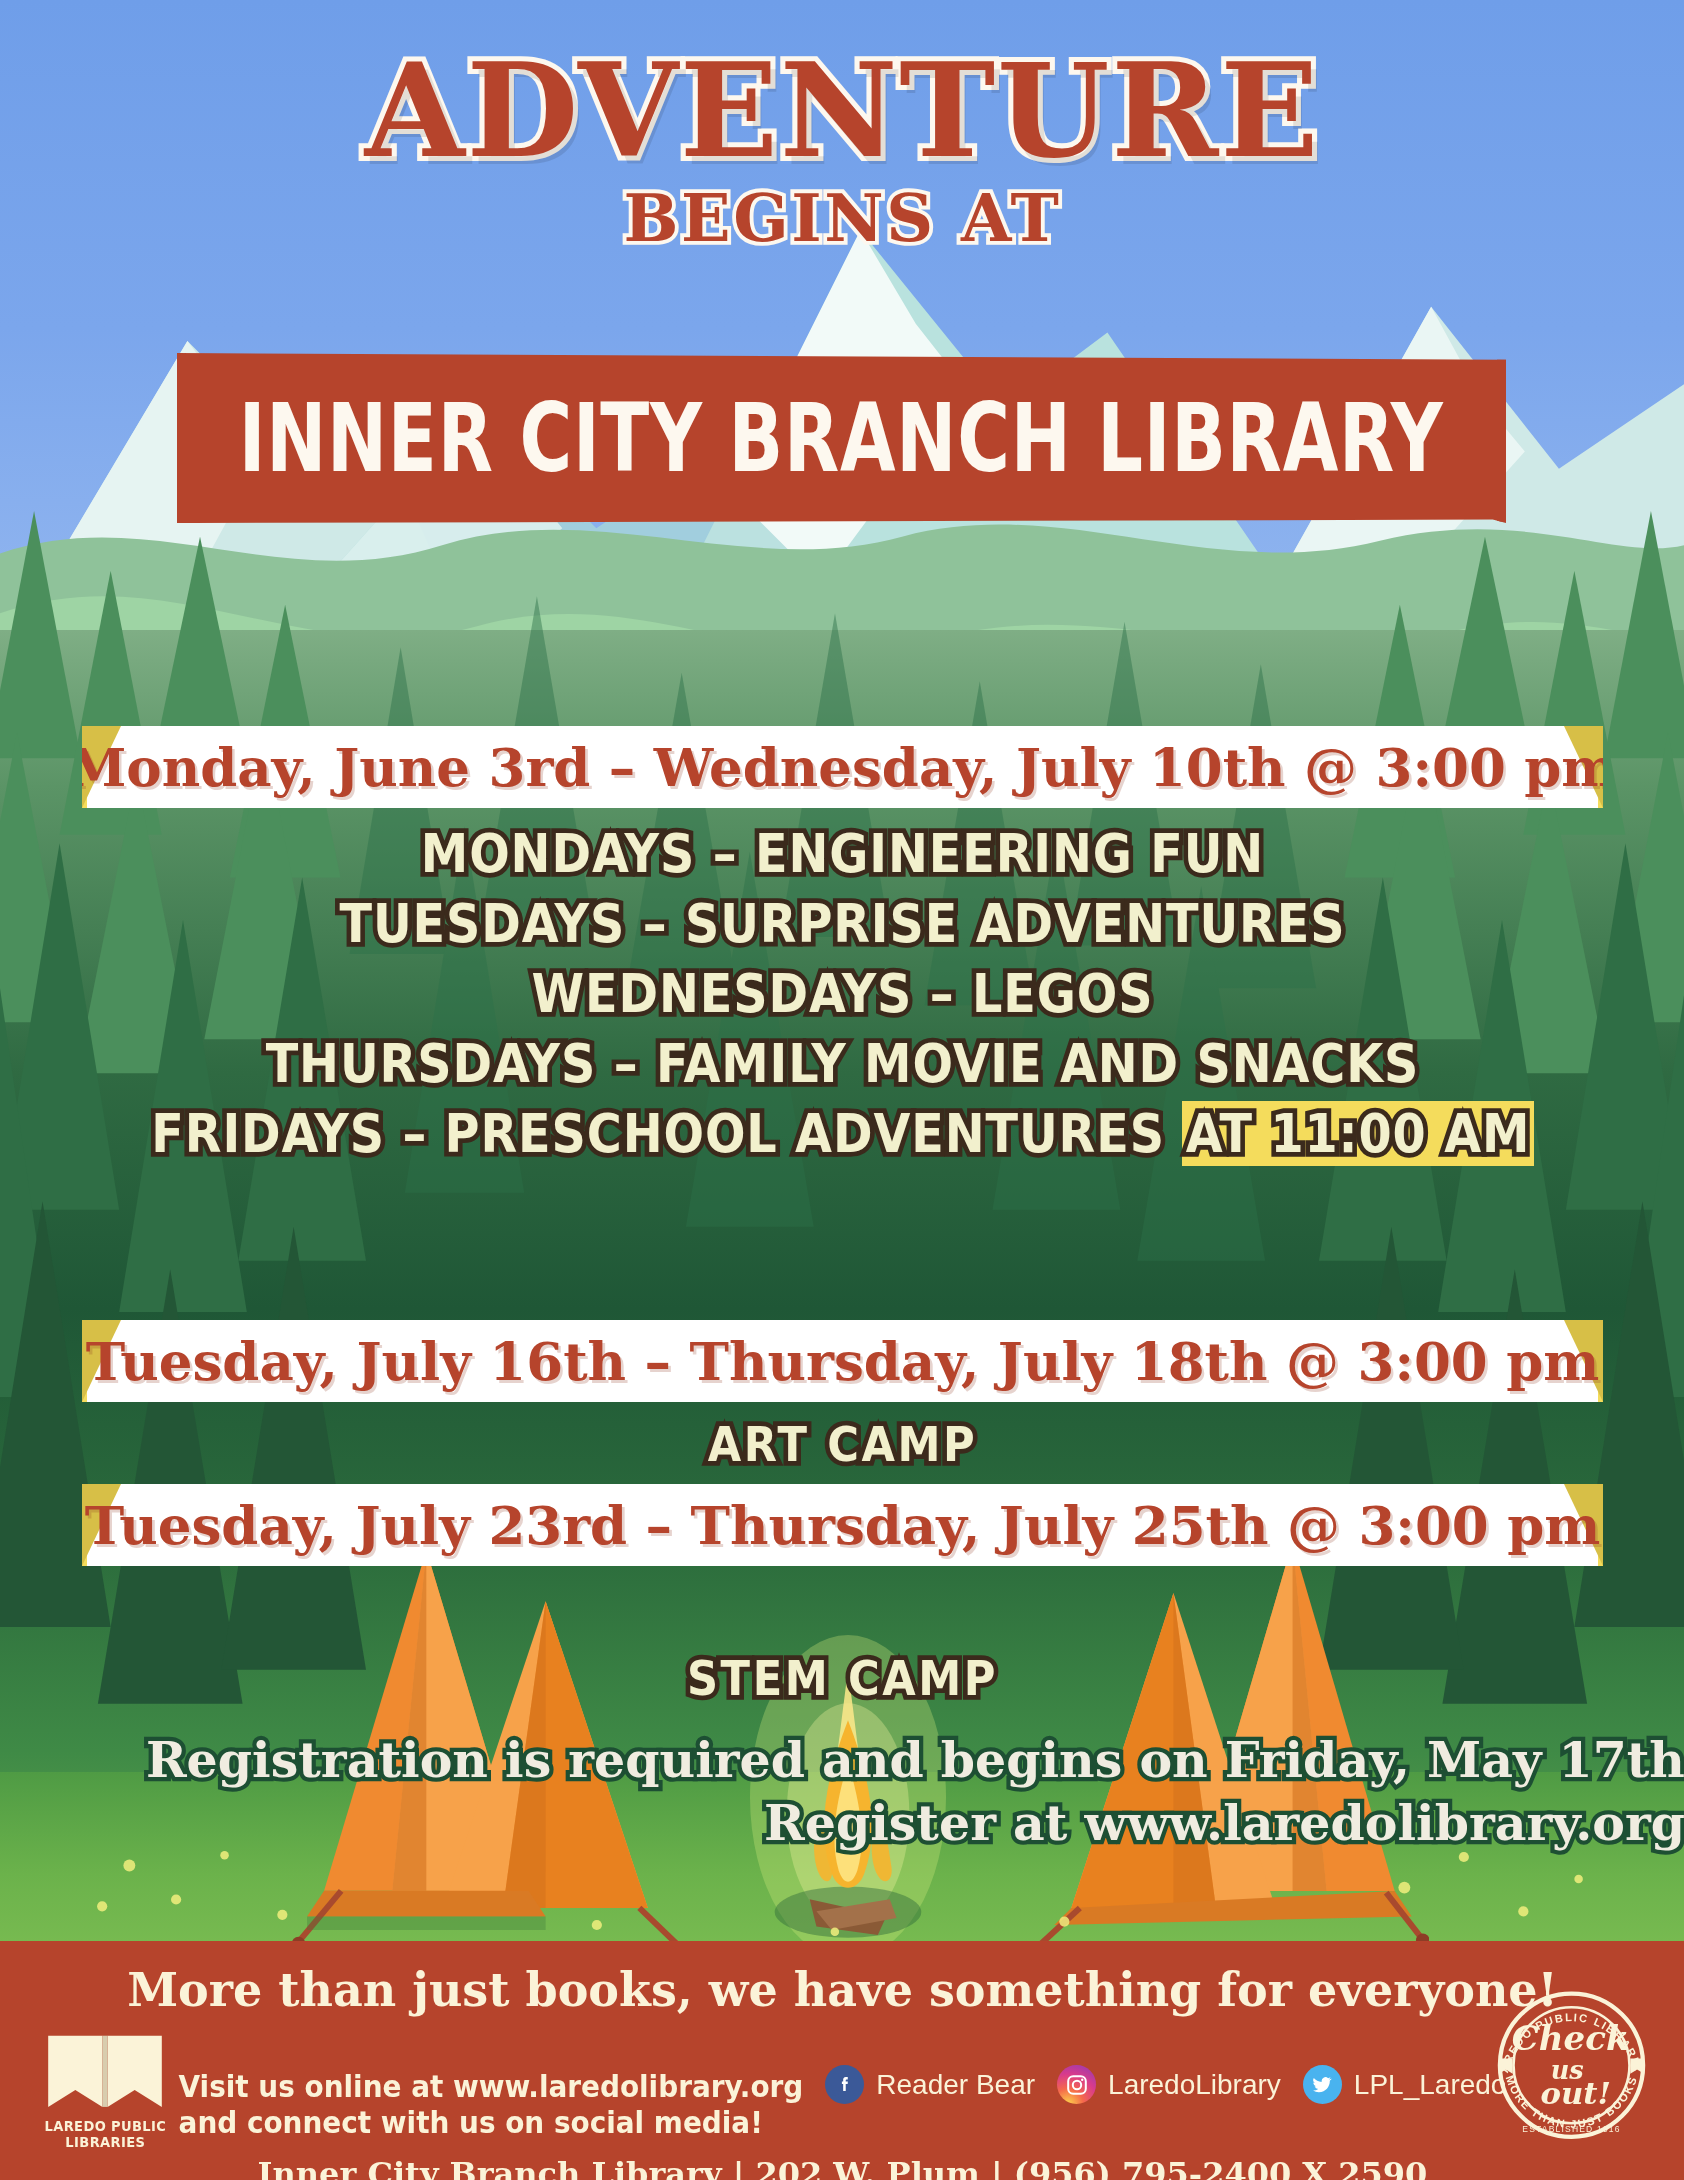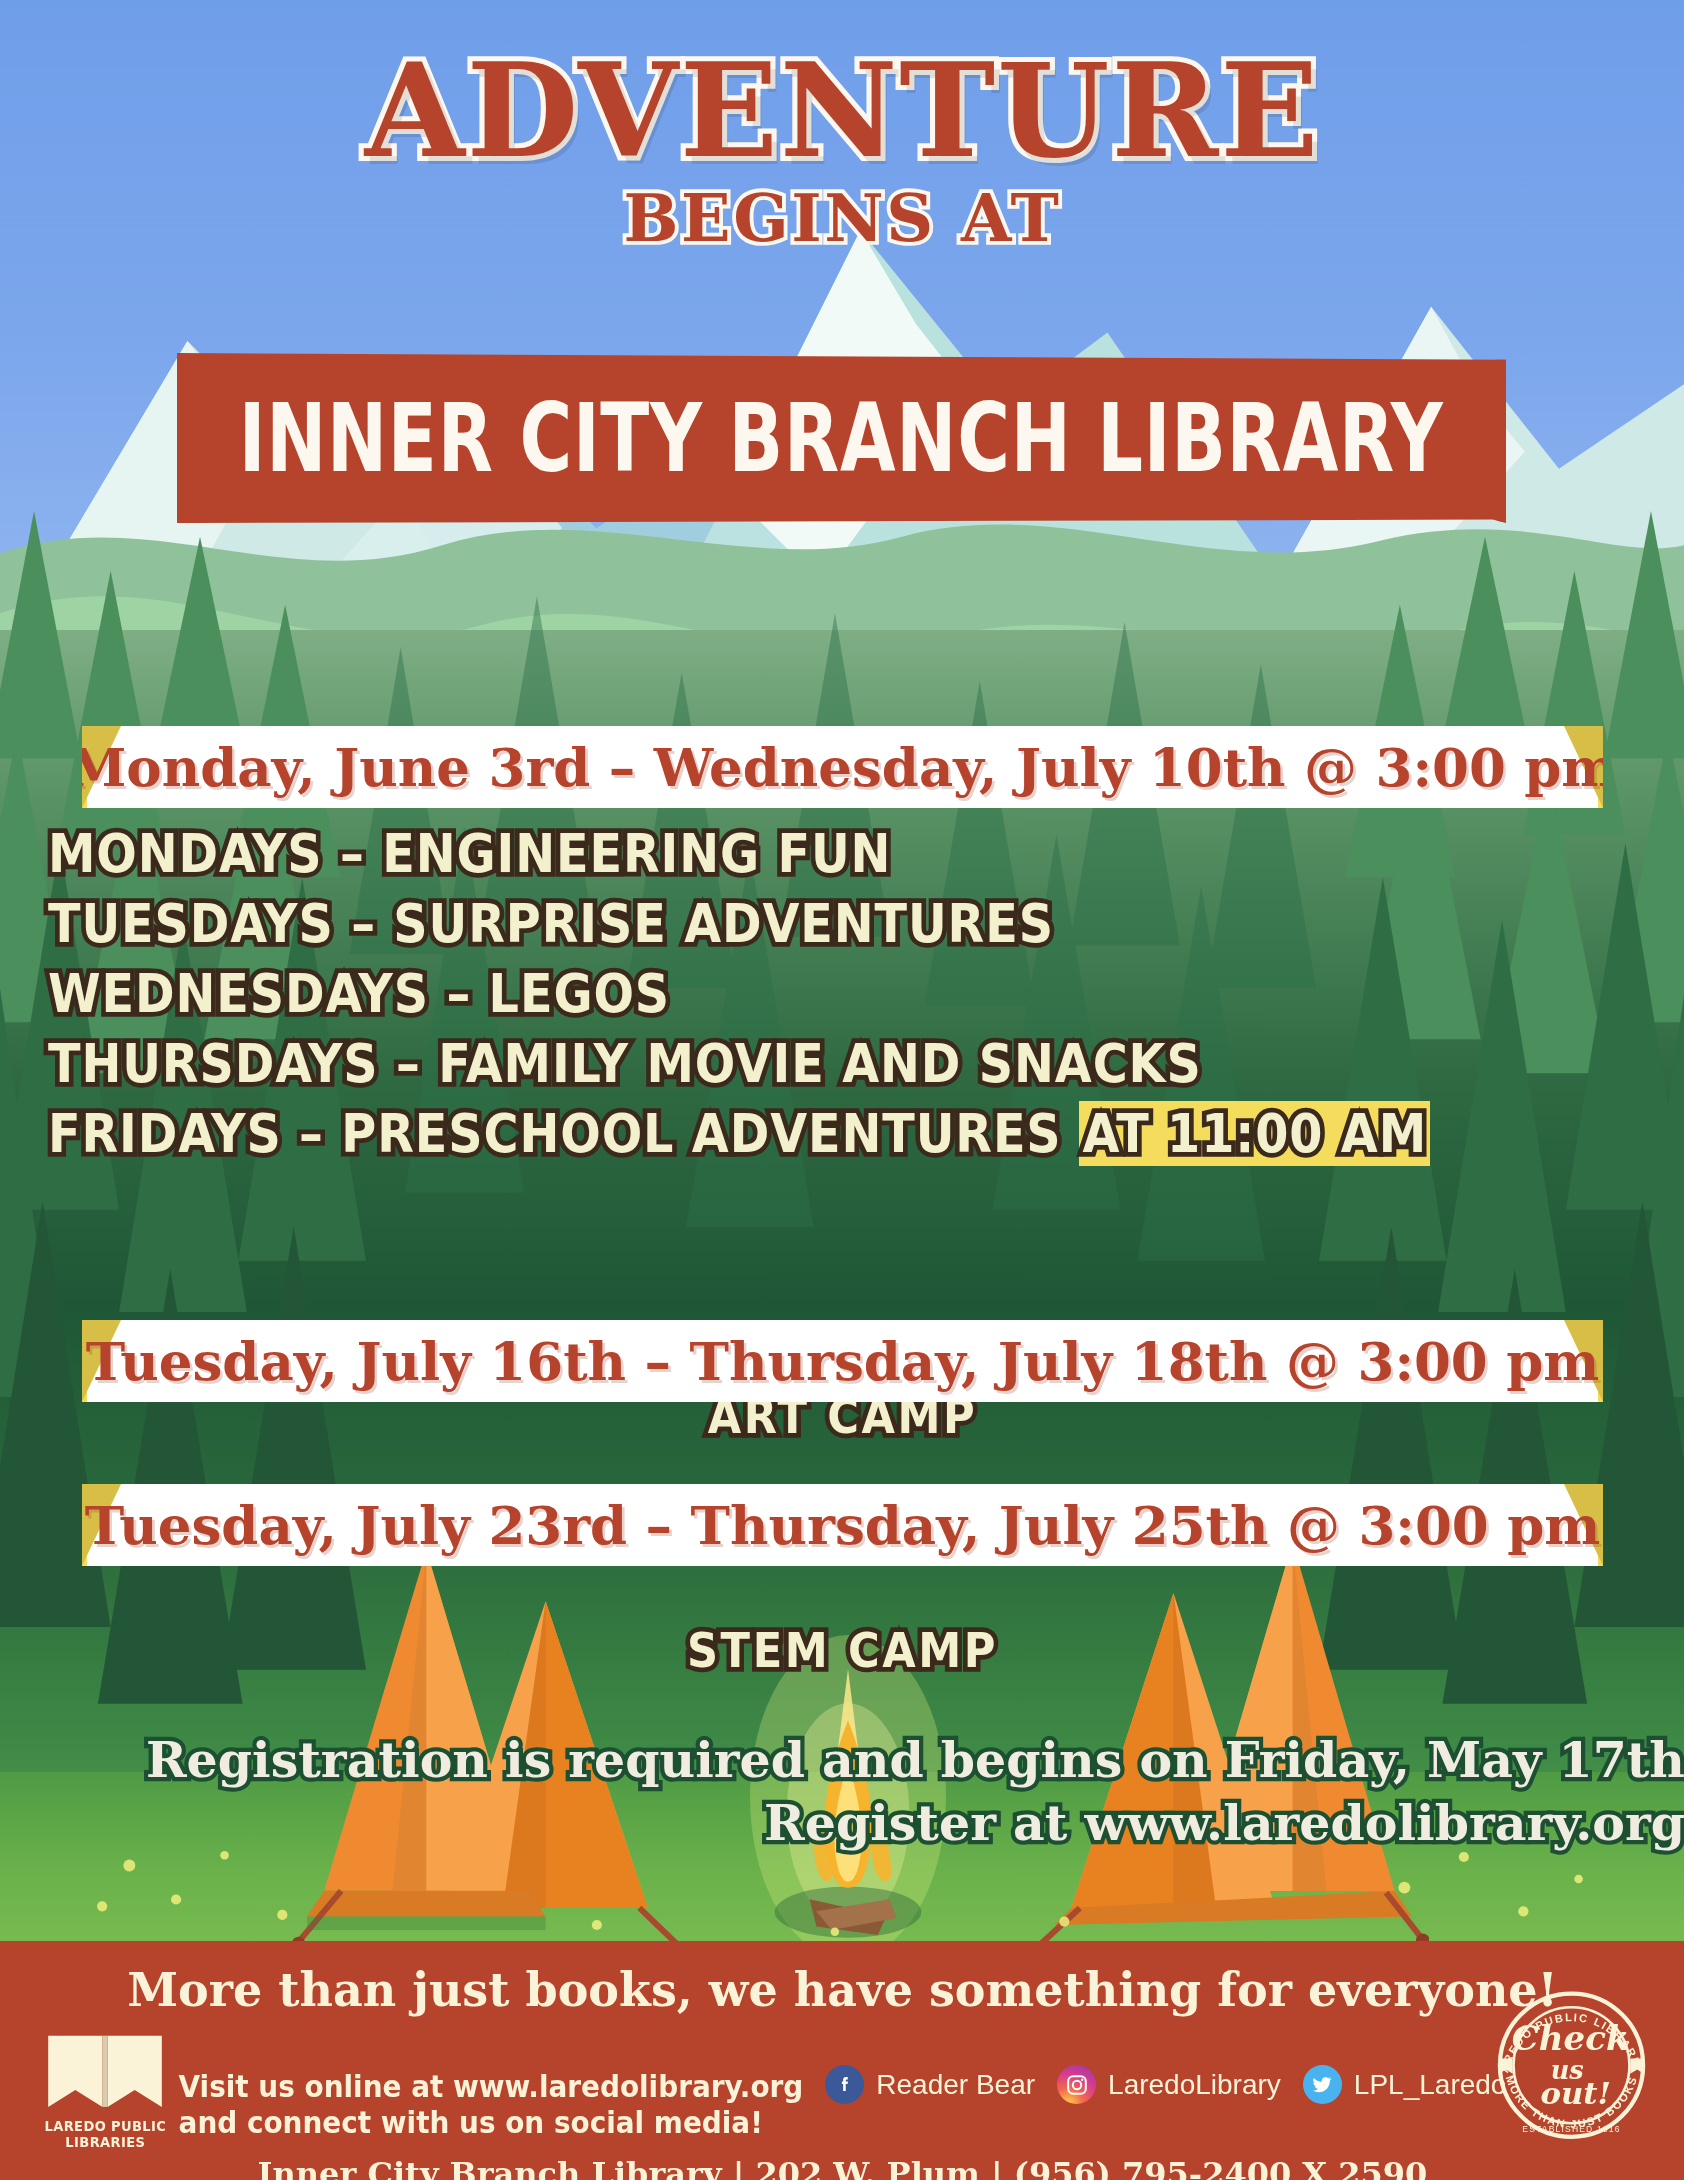--- a/index.html
+++ b/index.html
@@ -113,21 +113,21 @@
     color:#b6442c;
     white-space:nowrap;
     letter-spacing:0px;
     text-shadow:2.6px 2.6px 0 rgba(140,55,30,.22);
   }
   #ribbon-1 { top:726px; }
   #ribbon-2 { top:1320px; }
   #ribbon-3 { top:1484px; }
 
   
-  .schedule { position:absolute; left:0; top:819px; width:100%; text-align:left; z-index:25;padding-left:48px; }
+  .schedule { position:absolute; left:0; top:819px; width:100%; text-align:center; z-index:25; }
   .sched-line {
     font-family:"DejaVu Sans Condensed","Liberation Sans Narrow","Liberation Sans",sans-serif;
     font-weight:bold;
     font-size:53px;
     letter-spacing:0.9px;
     color:#f2f0cd;
     -webkit-text-stroke:9.4px #3b2a1c;
     paint-order:stroke fill;
     line-height:1.32;
     white-space:nowrap;
@@ -138,20 +138,21 @@
     padding:1.7px 3.4px;
   }
 
   .camp-label {
     position:absolute; left:0; width:100%; text-align:center; z-index:25;
     font-family:"DejaVu Sans Condensed","Liberation Sans Narrow","Liberation Sans",sans-serif;
     font-weight:bold; font-size:48px; letter-spacing:2.6px;
     color:#f2f0cd;
     -webkit-text-stroke:9.4px #3b2a1c;
     paint-order:stroke fill;
+    margin-top:28px;
   }
   #art-camp  { top:1388px; }
   #stem-camp { top:1622px; }
 
   
   .register {
     position:absolute; left:0; top:1729px; width:100%; text-align:right; z-index:25;
   }
   .reg-line {
     font-family:"DejaVu Serif", serif;

